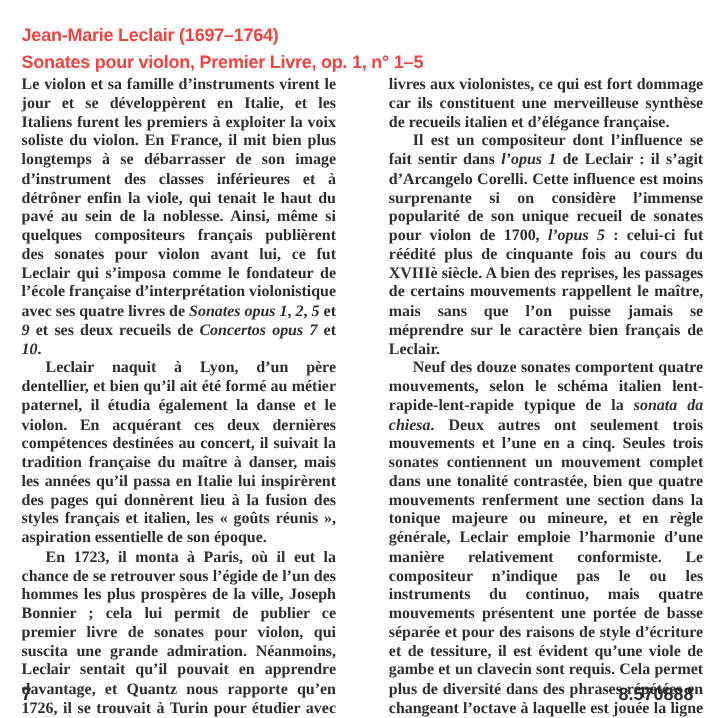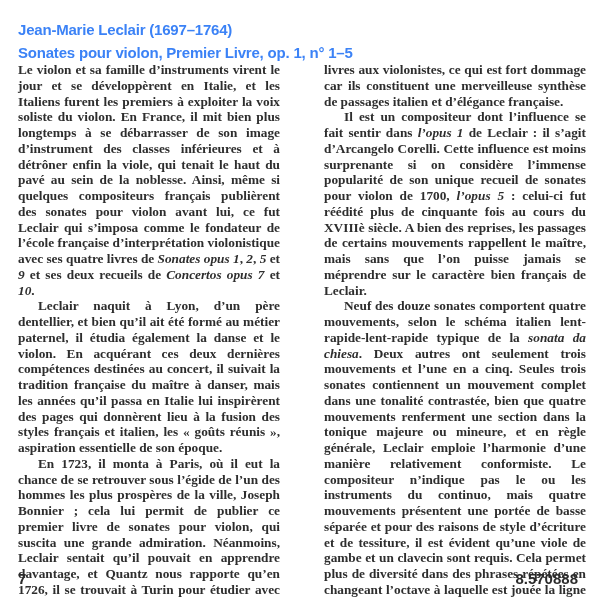--- a/index.html
+++ b/index.html
@@ -3,21 +3,21 @@
 <meta charset="utf-8">
 <style>
   html, body { margin: 0; padding: 0; }
   body {
     width: 600px; height: 598px; background: #ffffff; overflow: hidden;
     position: relative; color: #2a2a2a;
   }
   .header {
     position: absolute; left: 18px; top: 18px;
     font-family: "Liberation Sans", sans-serif; font-weight: bold;
-    font-size: 15px; color: #3b82f6; letter-spacing: -0.2px;
+    font-size: 15px; color: #ef4444; letter-spacing: -0.2px;
   }
   .header div { height: 23px; line-height: 23px; }
   .col {
     position: absolute; top: 62px; width: 262px;
     font-family: "Liberation Serif", serif; font-size: 13.3px;
     line-height: 15.75px; text-align: justify; color: #2e2e2e;
     hyphens: none;
   }
   .col.left { left: 18px; }
   .col.right { left: 324px; width: 262px; }
@@ -40,20 +40,20 @@
   <div>Sonates pour violon, Premier Livre, op. 1, n° 1–5</div>
 </div>
 
 <div class="col left">
   <p><span>Le violon et sa famille d’instruments virent le jour et se développèrent en Italie, et les Italiens furent les premiers à exploiter la voix soliste du violon. En France, il mit bien plus longtemps à se débarrasser de son image d’instrument des classes inférieures et à détrôner enfin la viole, qui tenait le haut du pavé au sein de la noblesse. Ainsi, même si quelques compositeurs français publièrent des sonates pour violon avant lui, ce fut Leclair qui s’imposa comme le fondateur de l’école française d’interprétation violonistique avec ses quatre livres de </span><i>Sonates opus 1</i><span>, </span><i>2</i><span>, </span><i>5</i><span> et </span><i>9</i><span> et ses deux recueils de </span><i>Concertos opus 7</i><span> et </span><i>10</i><span>.</span></p>
   <p class="indent">Leclair naquit à Lyon, d’un père dentellier, et bien qu’il ait été formé au métier paternel, il étudia également la danse et le violon. En acquérant ces deux dernières compétences destinées au concert, il suivait la tradition française du maître à danser, mais les années qu’il passa en Italie lui inspirèrent des pages qui donnèrent lieu à la fusion des styles français et italien, les «  goûts réunis  », aspiration essentielle de son époque.</p>
   <p class="indent">En 1723, il monta à Paris, où il eut la chance de se retrouver sous l’égide de l’un des hommes les plus prospères de la ville, Joseph Bonnier ; cela lui permit de publier ce premier livre de sonates pour violon, qui suscita une grande admiration. Néanmoins, Leclair sentait qu’il pouvait en apprendre davantage, et Quantz nous rapporte qu’en 1726, il se trouvait à Turin pour étudier avec Somis. Par la suite, d’autres rencontres avec des virtuoses, et notamment Locatelli, eurent une profonde influence sur son évolution d’interprète et de compositeur, et on remarquera combien ses troisième (1734) et quatrième (1743) livres sont plus aventureux du point de vue de la technique, avec comme effet regrettable d’avoir presque fait oublier les deux premiers</p>
 </div>
 
 <div class="col right">
-  <p>livres aux violonistes, ce qui est fort dommage car ils constituent une merveilleuse synthèse de passages italien et d’élégance française.</p>
+  <p>livres aux violonistes, ce qui est fort dommage car ils constituent une merveilleuse synthèse de recueils italien et d’élégance française.</p>
   <p class="indent"><span>Il est un compositeur dont l’influence se fait sentir dans </span><i>l’opus 1</i><span> de Leclair : il s’agit d’Arcangelo Corelli. Cette influence est moins surprenante si on considère l’immense popularité de son unique recueil de sonates pour violon de 1700, </span><i>l’opus 5</i><span> : celui-ci fut réédité plus de cinquante fois au cours du XVIIIè siècle. A bien des reprises, les passages de certains mouvements rappellent le maître, mais sans que l’on puisse jamais se méprendre sur le caractère bien français de Leclair.</span></p>
   <p class="indent"><span>Neuf des douze sonates comportent quatre mouvements, selon le schéma italien lent-rapide-lent-rapide typique de la </span><i>sonata da chiesa</i><span>. Deux autres ont seulement trois mouvements et l’une en a cinq. Seules trois sonates contiennent un mouvement complet dans une tonalité contrastée, bien que quatre mouvements renferment une section dans la tonique majeure ou mineure, et en règle générale, Leclair emploie l’harmonie d’une manière relativement conformiste. Le compositeur n’indique pas le ou les instruments du continuo, mais quatre mouvements présentent une portée de basse séparée et pour des raisons de style d’écriture et de tessiture, il est évident qu’une viole de gambe et un clavecin sont requis. Cela permet plus de diversité dans des phrases répétées en changeant l’octave à laquelle est jouée la ligne de basse, la viole de gambe descendant jusqu’au la grave, une tierce en dessous du violoncelle.</span></p>
   <p class="indent"><span>On en sait plus sur la façon dont le compositeur concevait les tempi. Il était manifestement irrité par certains violonistes qui jouaient sa musique trop vite, car il soulignait dans le Quatrième Livre que par le terme </span></p>
 </div>
 
 <div class="footer page">7</div>
 <div class="footer cat">8.570888</div>
 
 </body></html>

